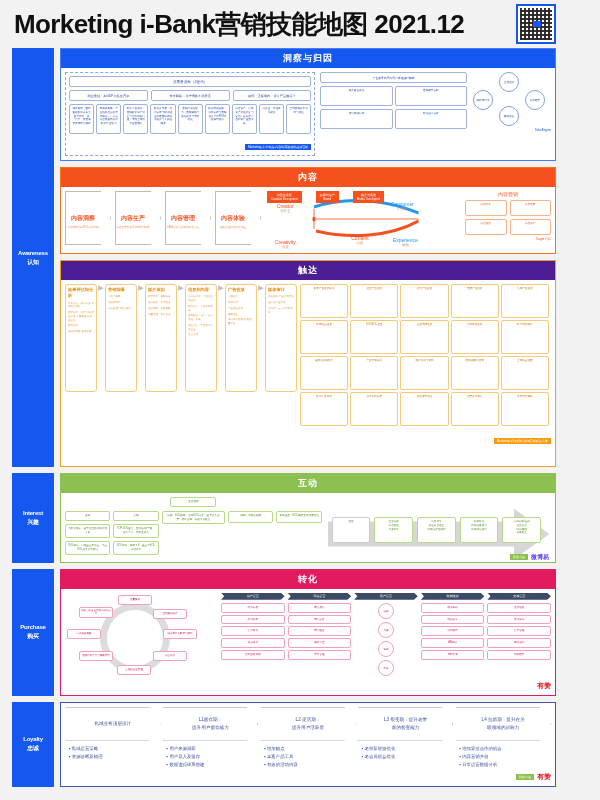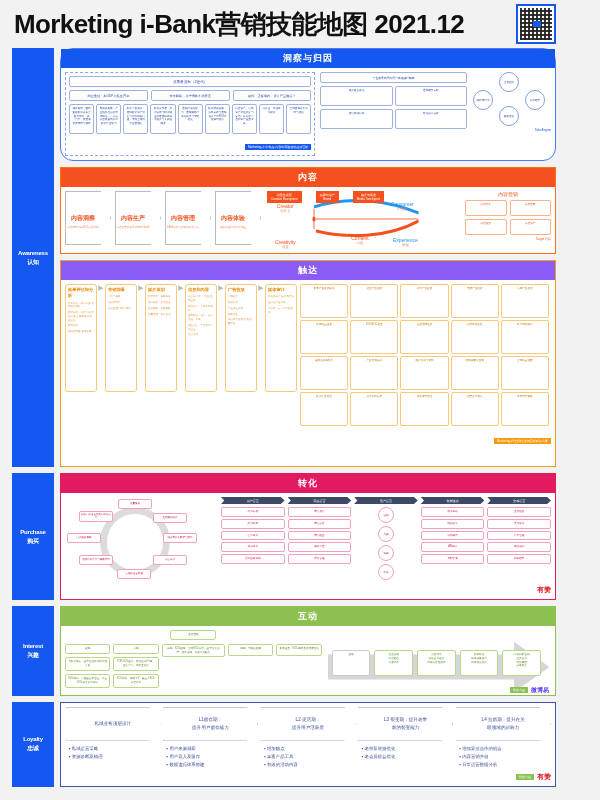--- a/index.html
+++ b/index.html
@@ -40,29 +40,29 @@
   .row { display: flex; gap: 6px; padding: 0 12px; margin-bottom: 6px; }
   .stage {
     width: 42px; flex: 0 0 42px; background: #1458f0; color: #fff;
     display: flex; align-items: center; justify-content: center; text-align: center;
     font-size: 6px; font-weight: bold; line-height: 1.5; letter-spacing: -.2px;
   }
   .stage span { display: block; }
   .panels { flex: 1; display: flex; flex-direction: column; gap: 6px; }
 
   .panel { border: 1px solid #cfd6e4; background: #fff; }
-  .panel.blue   { border-color: #4a7bf7; border-radius: 13px; }
+  .panel.blue   { border-color: #4a7bf7; }
   .panel.orange { border-color: #f97316; }
   .panel.amber  { border-color: #f0a020; }
   .panel.green  { border-color: #8cc152; }
   .panel.pink   { border-color: #e21b60; }
   .panel.indigo { border-color: #4254a8; }
 
   .ph { color:#fff; font-size:9px; font-weight:bold; text-align:center; padding:3px 0; letter-spacing:1px; }
-  .ph.blue{background:#1458f0;} .ph.orange{background:#f4511e;} .ph.amber{background:#8b5cf6;}
+  .ph.blue{background:#1458f0;} .ph.orange{background:#f4511e;} .ph.amber{background:#4c1d95;}
   .ph.green{background:#8cc152;} .ph.pink{background:#e21b60;} .ph.indigo{background:#4254a8;}
   .pb { padding: 4px; }
 
   
   .mb { border:1px solid #9fb4dd; border-radius:2px; background:#fff;
         font-size:2.6px; line-height:1.45; color:#2a4a9e; padding:2px; overflow:hidden; text-align:center; }
   .mb.or{border-color:#f8b38a;color:#d2551b;}
   .mb.am{border-color:#f7c97a;color:#b8760a;}
   .mb.gr{border-color:#b6d98a;color:#5c8a2a;}
   .mb.pk{border-color:#f2a0bd;color:#c2185b;}
@@ -401,20 +401,94 @@
           </div>
         </div>
       </div>
 
     </div>
   </div>
 
   <div class="row">
     <div class="stage">
       <div>
+        <span>Interest</span>
+        <span>兴趣</span>
+      </div>
+    </div>
+    <div class="panels">
+      <div class="panel green">
+        <div class="ph green">互动</div>
+        <div class="pb" style="display:flex;gap:6px">
+          <div class="ia-left">
+            <div class="topbox mb gr">互动营销</div>
+            <div class="branch">
+              <div class="stack">
+                <div class="mb gr" style="min-height:10px">破圈</div>
+                <div class="mb gr" style="min-height:14px">大数据测定：基于社交数据精准锁人群</div>
+                <div class="mb gr" style="min-height:14px">KOL测试：打通垂直平台量、大量KOL投号效果测试</div>
+              </div>
+              <div class="stack">
+                <div class="mb gr" style="min-height:10px">入圈</div>
+                <div class="mb gr" style="min-height:14px">TOP-KOL重点：营养运动/早餐、进入产品、场景互动点</div>
+                <div class="mb gr" style="min-height:14px">KOL深耕：圈层大V、垂直类KOL内容种草</div>
+              </div>
+              <div class="stack" style="flex:1.4">
+                <div class="mb gr" style="min-height:12px">拓圈：KOL矩阵、全域KOC内容、基于多元创意、跨界合圈、突破大众触点</div>
+              </div>
+              <div class="stack">
+                <div class="mb gr" style="min-height:12px">续圈：可视化矩阵</div>
+              </div>
+              <div class="stack">
+                <div class="mb gr" style="min-height:12px">私域运营：KOC圈层互动深度转化</div>
+              </div>
+            </div>
+          </div>
+
+          <div class="ia-right">
+            <svg class="bigarrow" viewBox="0 0 240 60" preserveAspectRatio="none">
+              <path d="M0,16 L200,16 L200,2 L238,30 L200,58 L200,44 L0,44 Z" fill="#d6d6d6"></path>
+            </svg>
+            <div class="arrowcells">
+              <div class="mb gy">互动</div>
+              <div class="mb gr">
+                <span>社交认知</span><br>
+                <span>内容触达</span><br>
+                <span>兴趣种草</span>
+              </div>
+              <div class="mb gr">
+                <span>内容种草</span><br>
+                <span>信任关系建立</span><br>
+                <span>持续内容性消费</span>
+              </div>
+              <div class="mb gr">
+                <span>购买转化</span><br>
+                <span>购买决策提升</span><br>
+                <span>购买转化路径</span>
+              </div>
+              <div class="mb gr">
+                <span>口碑分享/复购</span><br>
+                <span>社交关系</span><br>
+                <span>情感联结</span><br>
+                <span>分享裂变</span>
+              </div>
+            </div>
+            <div class="logorow" style="position:absolute;right:2px;bottom:-4px">
+              <span class="logotag">联合出品</span>
+              <span class="logoblue">微博易</span>
+            </div>
+          </div>
+        </div>
+      </div>
+    </div>
+  </div>
+
+  <div class="row">
+    <div class="stage">
+      <div>
         <span>Purchase</span>
         <span>购买</span>
       </div>
     </div>
     <div class="panels">
       <div class="panel pink">
         <div class="ph pink">转化</div>
         <div class="pb cv-body">
           <div class="cv-left">
             <div class="ring"></div>
@@ -477,94 +551,20 @@
             </div>
           </div>
         </div>
       </div>
     </div>
   </div>
 
   <div class="row">
     <div class="stage">
       <div>
-        <span>Interest</span>
-        <span>兴趣</span>
-      </div>
-    </div>
-    <div class="panels">
-      <div class="panel green">
-        <div class="ph green">互动</div>
-        <div class="pb" style="display:flex;gap:6px">
-          <div class="ia-left">
-            <div class="topbox mb gr">互动营销</div>
-            <div class="branch">
-              <div class="stack">
-                <div class="mb gr" style="min-height:10px">破圈</div>
-                <div class="mb gr" style="min-height:14px">大数据测定：基于社交数据精准锁人群</div>
-                <div class="mb gr" style="min-height:14px">KOL测试：打通垂直平台量、大量KOL投号效果测试</div>
-              </div>
-              <div class="stack">
-                <div class="mb gr" style="min-height:10px">入圈</div>
-                <div class="mb gr" style="min-height:14px">TOP-KOL重点：营养运动/早餐、进入产品、场景互动点</div>
-                <div class="mb gr" style="min-height:14px">KOL深耕：圈层大V、垂直类KOL内容种草</div>
-              </div>
-              <div class="stack" style="flex:1.4">
-                <div class="mb gr" style="min-height:12px">拓圈：KOL矩阵、全域KOC内容、基于多元创意、跨界合圈、突破大众触点</div>
-              </div>
-              <div class="stack">
-                <div class="mb gr" style="min-height:12px">续圈：可视化矩阵</div>
-              </div>
-              <div class="stack">
-                <div class="mb gr" style="min-height:12px">私域运营：KOC圈层互动深度转化</div>
-              </div>
-            </div>
-          </div>
-
-          <div class="ia-right">
-            <svg class="bigarrow" viewBox="0 0 240 60" preserveAspectRatio="none">
-              <path d="M0,16 L200,16 L200,2 L238,30 L200,58 L200,44 L0,44 Z" fill="#d6d6d6"></path>
-            </svg>
-            <div class="arrowcells">
-              <div class="mb gy">互动</div>
-              <div class="mb gr">
-                <span>社交认知</span><br>
-                <span>内容触达</span><br>
-                <span>兴趣种草</span>
-              </div>
-              <div class="mb gr">
-                <span>内容种草</span><br>
-                <span>信任关系建立</span><br>
-                <span>持续内容性消费</span>
-              </div>
-              <div class="mb gr">
-                <span>购买转化</span><br>
-                <span>购买决策提升</span><br>
-                <span>购买转化路径</span>
-              </div>
-              <div class="mb gr">
-                <span>口碑分享/复购</span><br>
-                <span>社交关系</span><br>
-                <span>情感联结</span><br>
-                <span>分享裂变</span>
-              </div>
-            </div>
-            <div class="logorow" style="position:absolute;right:2px;bottom:-4px">
-              <span class="logotag">联合出品</span>
-              <span class="logoblue">微博易</span>
-            </div>
-          </div>
-        </div>
-      </div>
-    </div>
-  </div>
-
-  <div class="row">
-    <div class="stage">
-      <div>
         <span>Loyalty</span>
         <span>忠诚</span>
       </div>
     </div>
     <div class="panels">
       <div class="panel indigo">
         <div class="pb">
           <div class="pd-chevrons">
             <div class="pdc">
               <div class="shape"></div>

